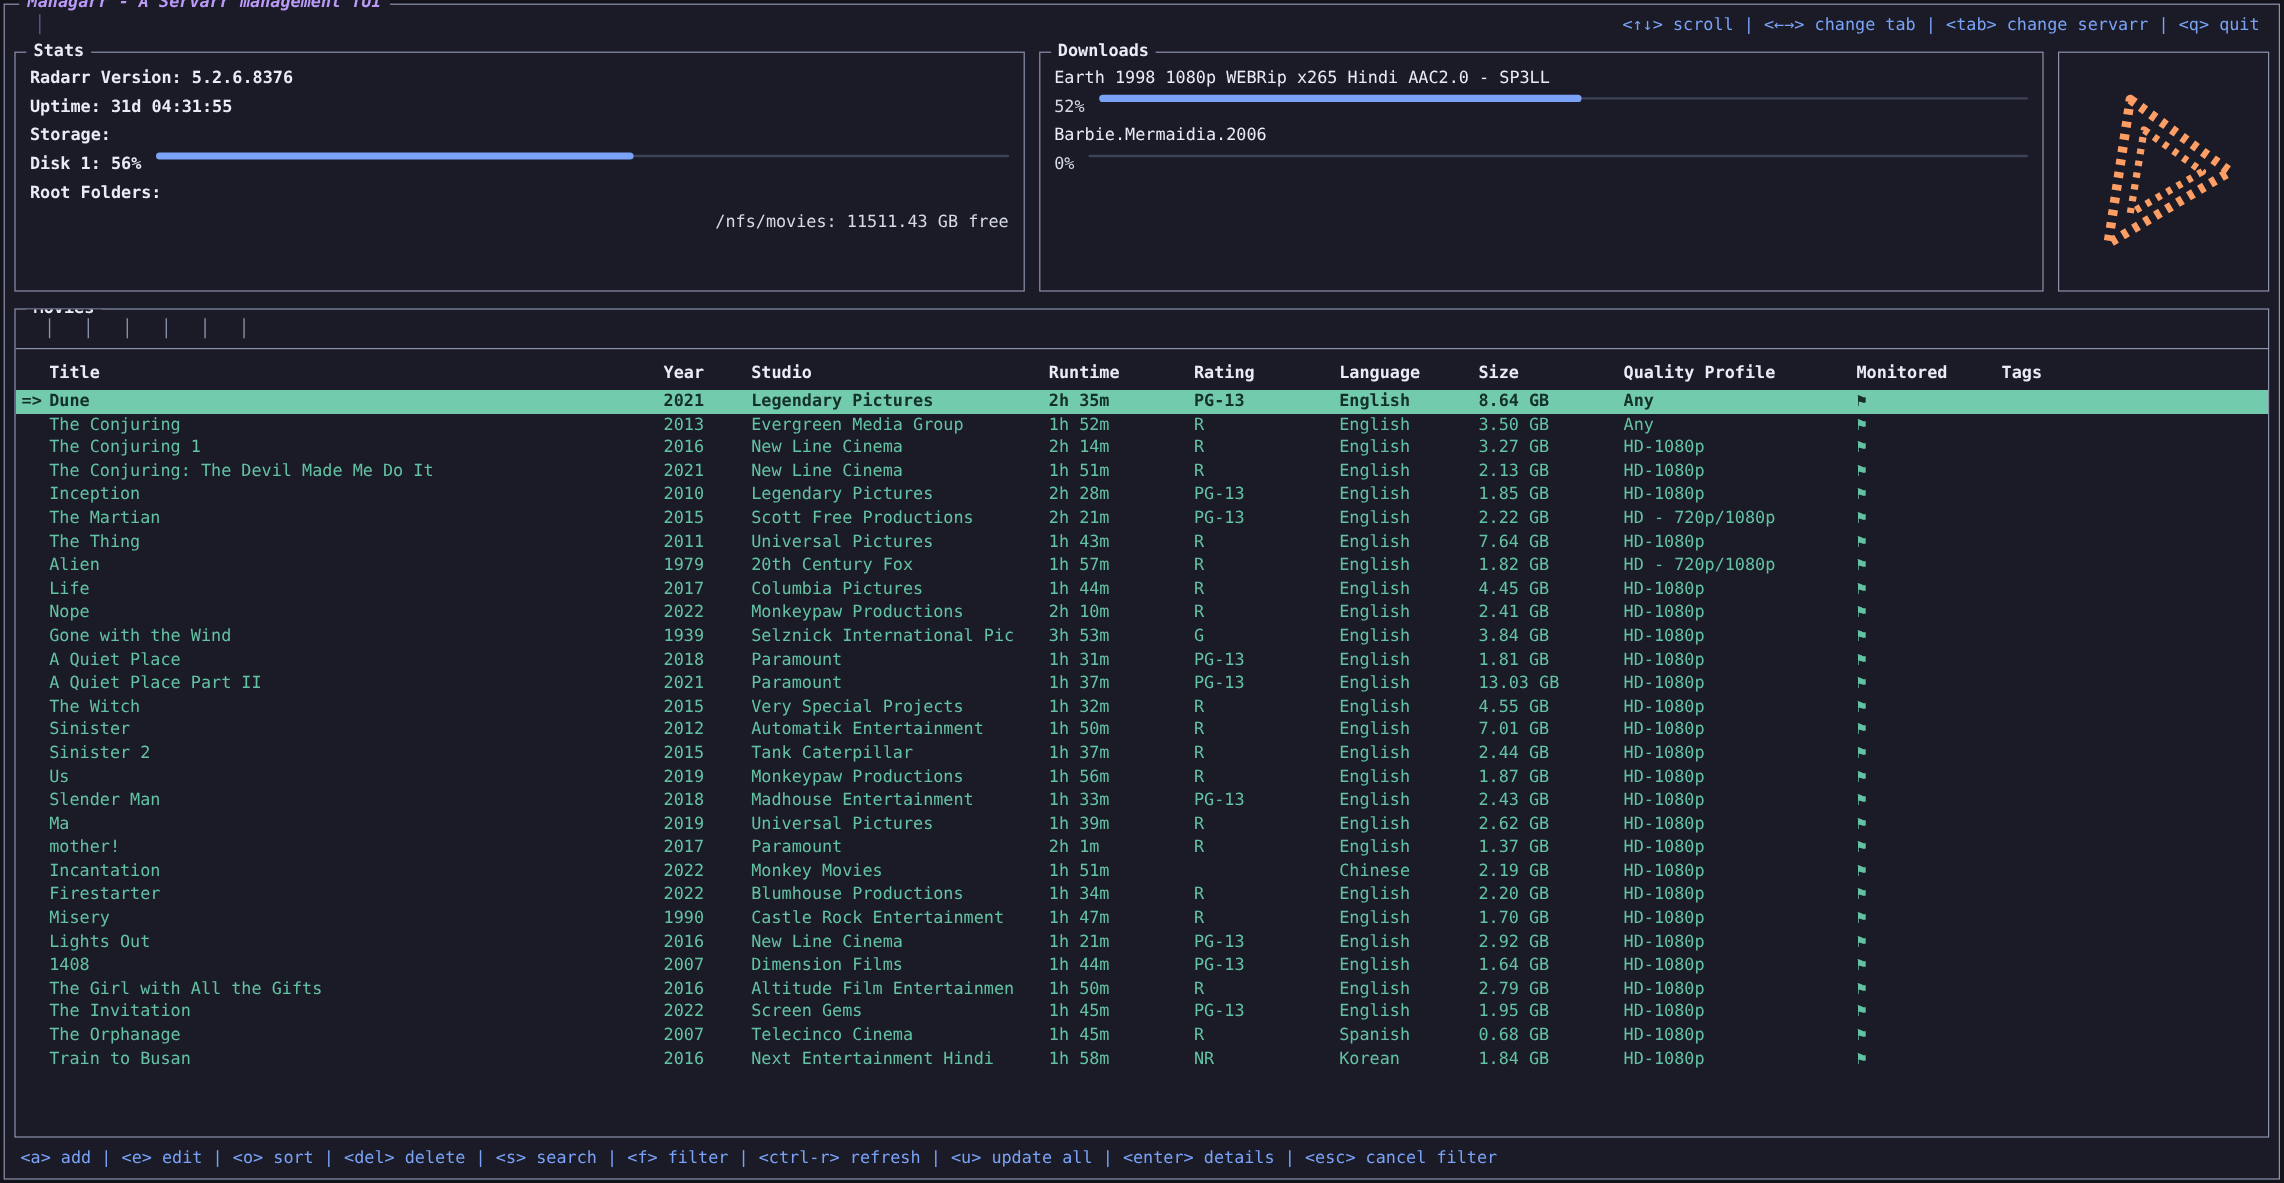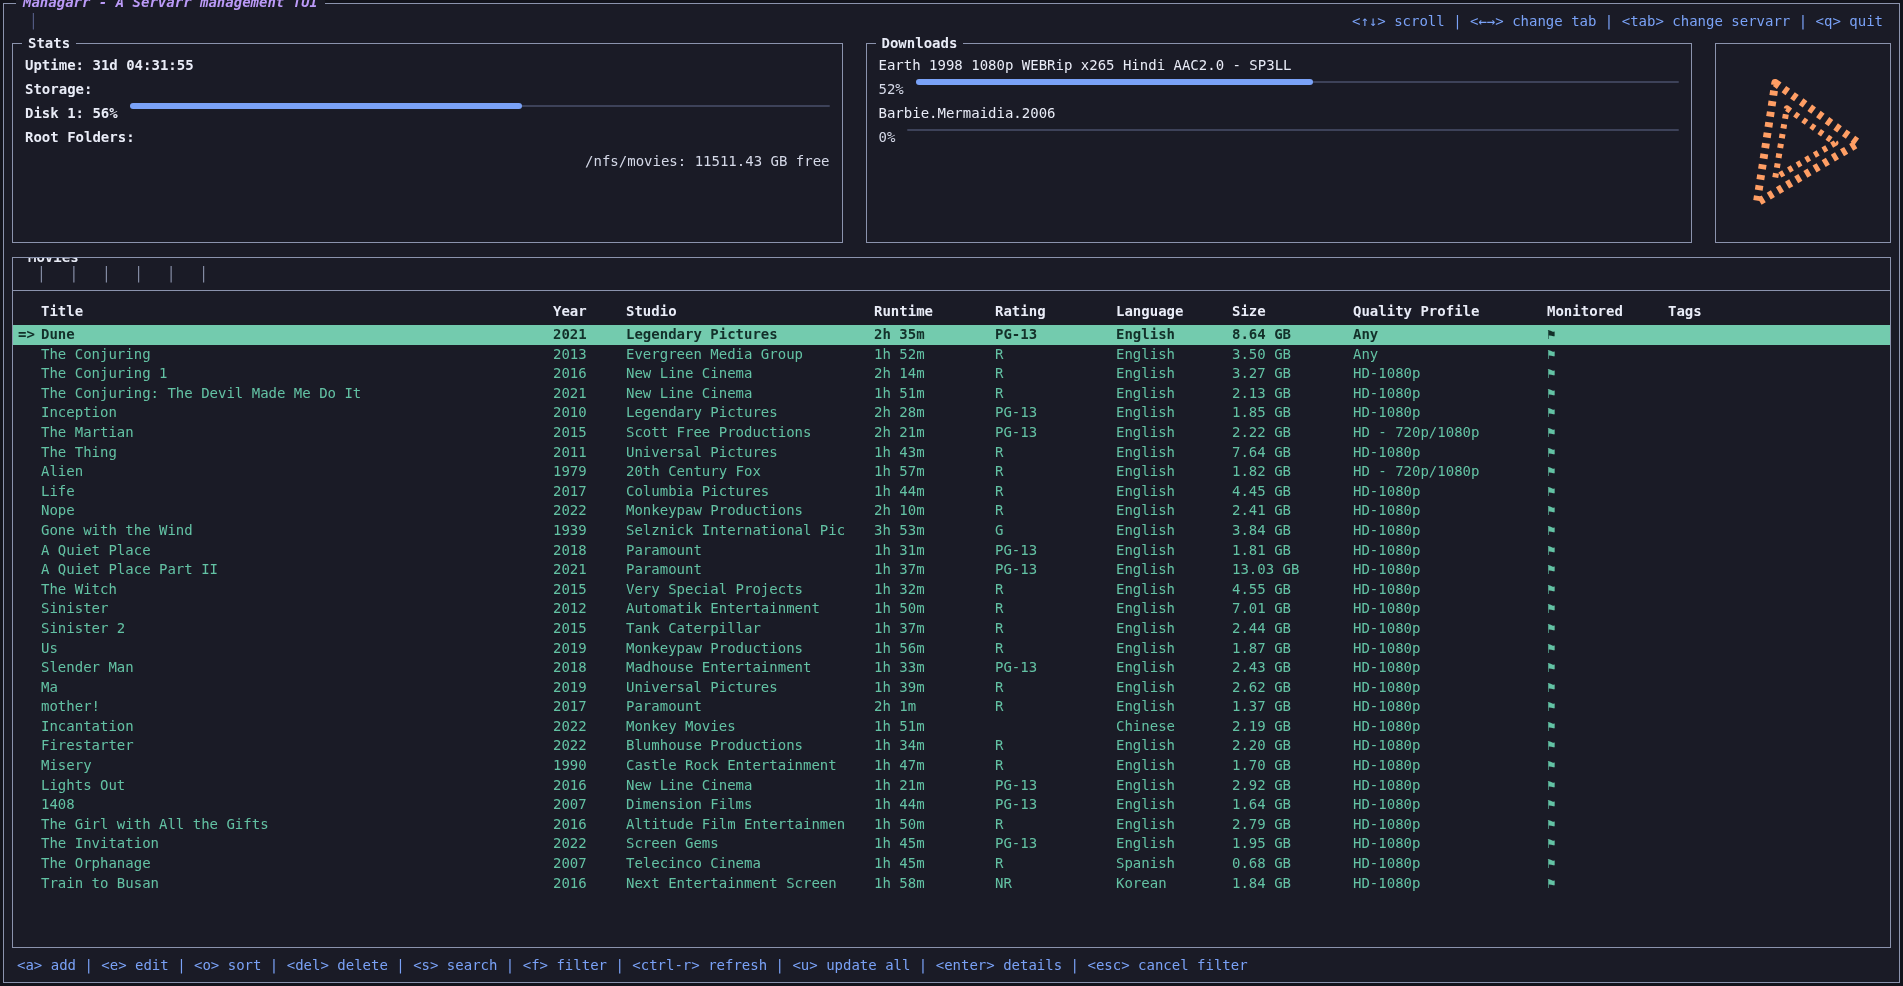--- a/index.html
+++ b/index.html
@@ -11,21 +11,21 @@
   html,body{width:1903px;height:986px;}
   body{background:#12131b;font-family:"DejaVu Sans Mono",monospace;font-size:14px;color:var(--fg);overflow:hidden;}
   .frame{position:absolute;inset:3px;border:1px solid var(--border);background:var(--bg);display:flex;flex-direction:column;}
   .frame-title{position:absolute;top:-10px;left:12px;background:var(--bg);padding:0 7px;color:var(--magenta);font-style:italic;font-weight:bold;white-space:pre;}
   .topbar{display:flex;align-items:flex-end;padding:9px 12px 2px;flex:0 0 auto;}
   .servarr-tabs{display:flex;align-items:center;font-weight:bold;}
   .stab{color:var(--fg);white-space:pre;}
   .stab.active{color:var(--orange);}
   .stab + .stab::before{content:"│";color:var(--dim);margin:0 13px;font-weight:normal;}
   .topbar-help{margin-left:auto;color:var(--blue);padding-right:4px;white-space:pre;}
-  .panels{display:flex;gap:23px;padding:12px 8px 0;flex:0 0 auto;height:212px;}
+  .panels{display:flex;gap:12px;padding:12px 8px 0;flex:0 0 auto;height:212px;}
   .panel{position:relative;border:1px solid var(--border);padding:9px 12px;background:var(--bg);}
   .panel-title{position:absolute;top:-9px;left:9px;background:var(--bg);padding:0 6px;font-weight:bold;color:var(--bright);line-height:16px;white-space:pre;}
   .stats-panel{flex:1.005;}
   .downloads-panel{flex:1;}
   .logo-panel{width:176px;display:flex;align-items:center;justify-content:center;}
   .sline{line-height:24px;font-weight:bold;white-space:pre;color:var(--bright);}
   .sline.normal{font-weight:normal;color:var(--fg);text-align:right;}
   .bar-row{display:flex;align-items:flex-start;line-height:24px;height:24px;}
   .bar-label{font-weight:bold;white-space:pre;color:var(--bright);}
   .bar-label.normal{font-weight:normal;color:var(--fg);}
@@ -59,20 +59,21 @@
 
     <span class="stab active"></span>
         <span class="stab"></span>
       </div>
     <div class="topbar-help">&lt;↑↓&gt; scroll | &lt;←→&gt; change tab | &lt;tab&gt; change servarr | &lt;q&gt; quit</div>
   </div>
 
   <div class="panels">
     <div class="panel stats-panel">
       <div class="panel-title">Stats</div>
+      <div class="sline"><span>Radarr Version:</span> <span>5.2.6.8376</span></div>
       <div class="sline"><span>Uptime:</span> <span>31d 04:31:55</span></div>
       <div class="sline">Storage:</div>
       <div class="bar-row">
         <span class="bar-label">Disk 1: 56%</span>
         <span class="bar">
             <span class="track"></span>
             <span class="fill" style="width: 56%;"></span>
           </span>
       </div>
       <div class="sline">Root Folders:</div>
@@ -501,21 +502,21 @@
             <span class="cell">Spanish</span>
             <span class="cell">0.68 GB</span>
             <span class="cell">HD-1080p</span>
             <span class="cell">⚑</span>
             <span class="cell"></span>
           </div>
           <div class="mrow">
             <span class="cell marker"></span>
             <span class="cell">Train to Busan</span>
             <span class="cell">2016</span>
-            <span class="cell">Next Entertainment Screen</span>
+            <span class="cell">Next Entertainment Hindi</span>
             <span class="cell">1h 58m</span>
             <span class="cell">NR</span>
             <span class="cell">Korean</span>
             <span class="cell">1.84 GB</span>
             <span class="cell">HD-1080p</span>
             <span class="cell">⚑</span>
             <span class="cell"></span>
           </div>
         </div>
     </div>

